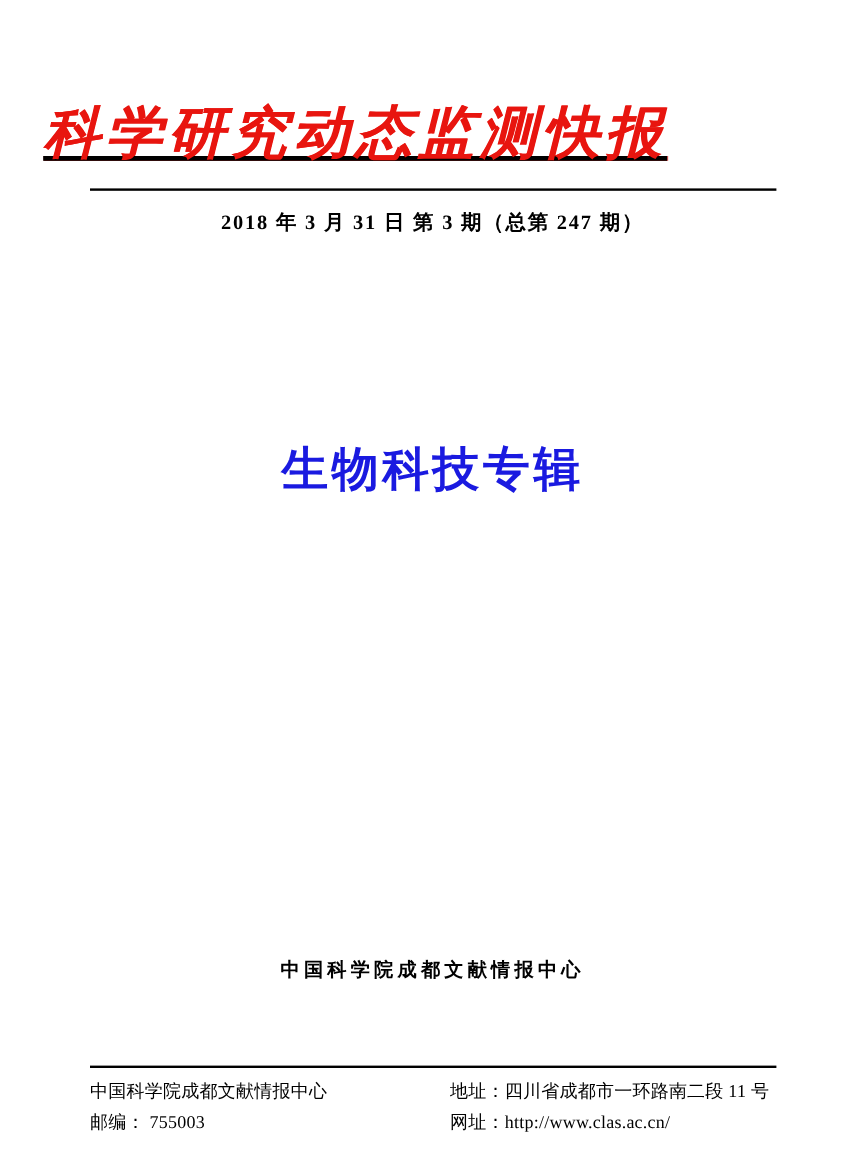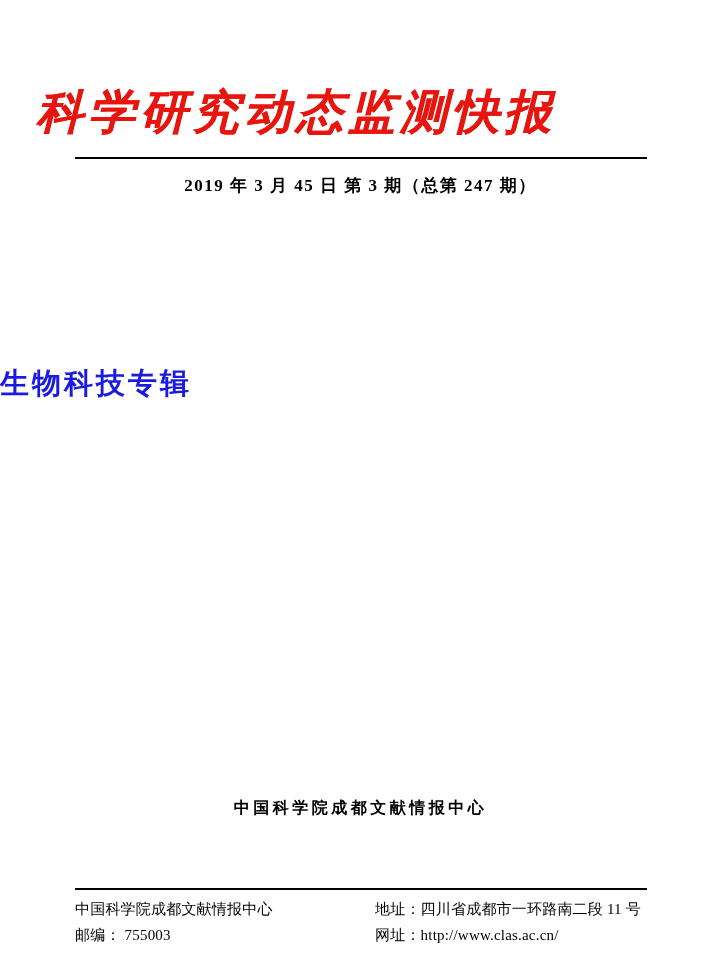--- a/index.html
+++ b/index.html
@@ -23,20 +23,21 @@
     box-sizing: border-box;
   }
 
   
   .masthead {
     position: absolute;
     left: 0;
     top: 86px;
     width: 592px;
     text-align: center;
+    text-decoration: underline;
   }
   .masthead-title {
     font-family: "DejaVu Serif", serif;
     font-size: 47px;
     font-weight: 700;
     font-style: italic;
     color: #e8150f;
     letter-spacing: 5px;
     line-height: 1.12;
     white-space: nowrap;
@@ -64,23 +65,23 @@
     letter-spacing: 1.5px;
     color: #000000;
   }
 
   
   .special-topic {
     position: absolute;
     left: 0;
     top: 364px;
     width: 721px;
-    text-align: left;
+    text-align: center;
     font-family: "DejaVu Sans", sans-serif;
-    font-size: 29px;
+    font-size: 39px;
     font-weight: 700;
     color: #1a1ae0;
     letter-spacing: 3px;
   }
 
   
   .publisher {
     position: absolute;
     left: 0;
     top: 798px;
@@ -137,21 +138,21 @@
 <body>
 
 <div class="page">
 
   <div class="masthead">
     <div class="masthead-title">科学研究动态监测快报</div>
   </div>
 
   <div class="rule-top"></div>
 
-  <div class="issue-line">2019 年 3 月 45 日  第 3 期（总第 247 期）</div>
+  <div class="issue-line">2018 年 3 月 31 日  第 3 期（总第 247 期）</div>
 
   <div class="special-topic">生物科技专辑</div>
 
   <div class="publisher">中国科学院成都文献情报中心</div>
 
   <div class="rule-bottom"></div>
 
   <div class="footer">
     <div class="footer-row">
       <div class="footer-left">中国科学院成都文献情报中心</div>

